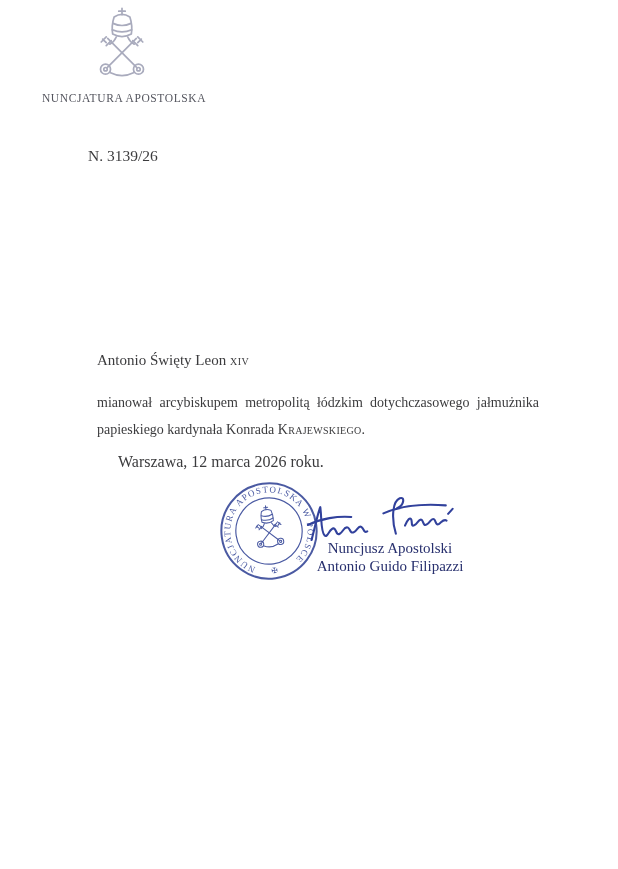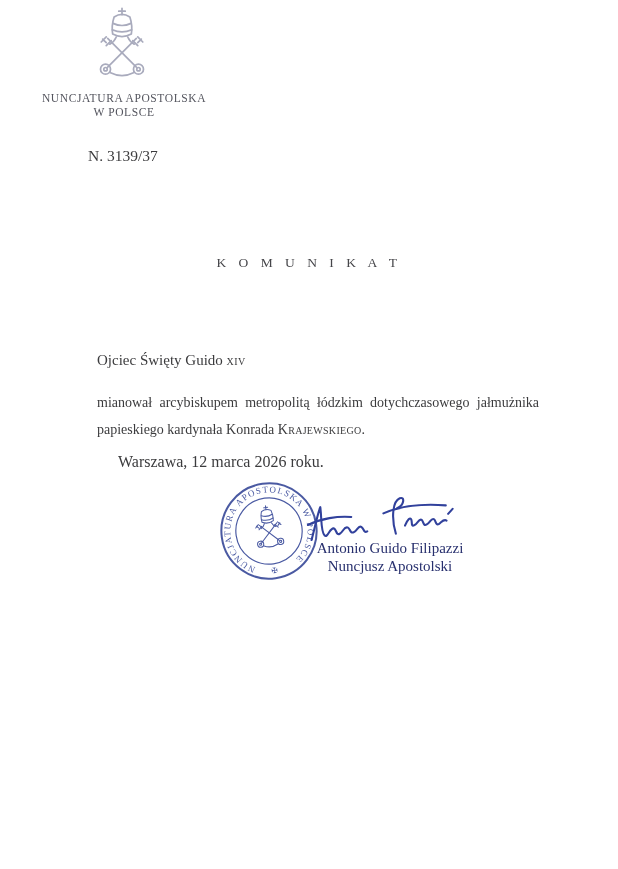--- a/index.html
+++ b/index.html
@@ -117,28 +117,26 @@
 </svg>
 
 <div class="page">
 
   <svg class="emblem-top" viewBox="0 0 120 120">
     <use href="#coa" width="120" height="120"></use>
   </svg>
 
   <div class="org">
     <div>NUNCJATURA APOSTOLSKA</div>
-    <div>W POLSCE</div>
   </div>
 
-  <div class="ref">N. 3139/37</div>
+  <div class="ref">N. 3139/26</div>
 
-  <div class="doc-title">K O M U N I K A T</div>
 
-  <p class="salutation"><span>Ojciec Święty Guido </span><span class="numeral">XIV</span></p>
+  <p class="salutation"><span>Antonio Święty Leon </span><span class="numeral">XIV</span></p>
 
   <p class="appointment"><span>mianował arcybiskupem metropolitą łódzkim dotychczasowego jałmużnika papieskiego kardynała Konrada </span><span class="smallcaps">Krajewskiego.</span></p>
 
   <p class="dateline">Warszawa, 12 marca 2026 roku.</p>
 
   <svg class="stamp" viewBox="0 0 120 120">
     <circle cx="60" cy="60" r="56" fill="none" stroke="currentColor" stroke-width="2.4"></circle>
     <circle cx="60" cy="60" r="39" fill="none" stroke="currentColor" stroke-width="1.4"></circle>
     <defs>
       <path id="stamp-arc" d="M 38.6,100.2 A 45.5,45.5 0 1 1 81.4,100.2" fill="none"></path>
@@ -155,17 +153,17 @@
       <path d="M5,46 C9,34 13,18 16,12 C17,24 15,38 19,42 C22,45 25,34 29,35 C32,36 31,43 35,41 C39,39 40,33 44,35 C46,36 46,42 50,40 C54,38 55,33 58,35 C61,37 60,42 64,40"></path>
       <path d="M2,30 C16,24 34,22 48,24"></path>
       <path d="M94,44 C90,28 92,10 100,7 C106,5 104,15 97,17"></path>
       <path d="M82,22 C100,15 124,14 148,17"></path>
       <path d="M104,36 C107,30 110,27 111,30 C112,33 110,38 114,36 C118,34 119,29 122,31 C124,33 123,38 127,36 C131,34 132,29 135,31 C137,33 136,38 140,36 C143,34 145,31 148,33"></path>
       <path d="M150,26 L155,21"></path>
     </g>
   </svg>
 
   <div class="name-block">
+    <div>Nuncjusz Apostolski</div>
     <div>Antonio Guido Filipazzi</div>
-    <div>Nuncjusz Apostolski</div>
   </div>
 
 </div>
 
 </body></html>

